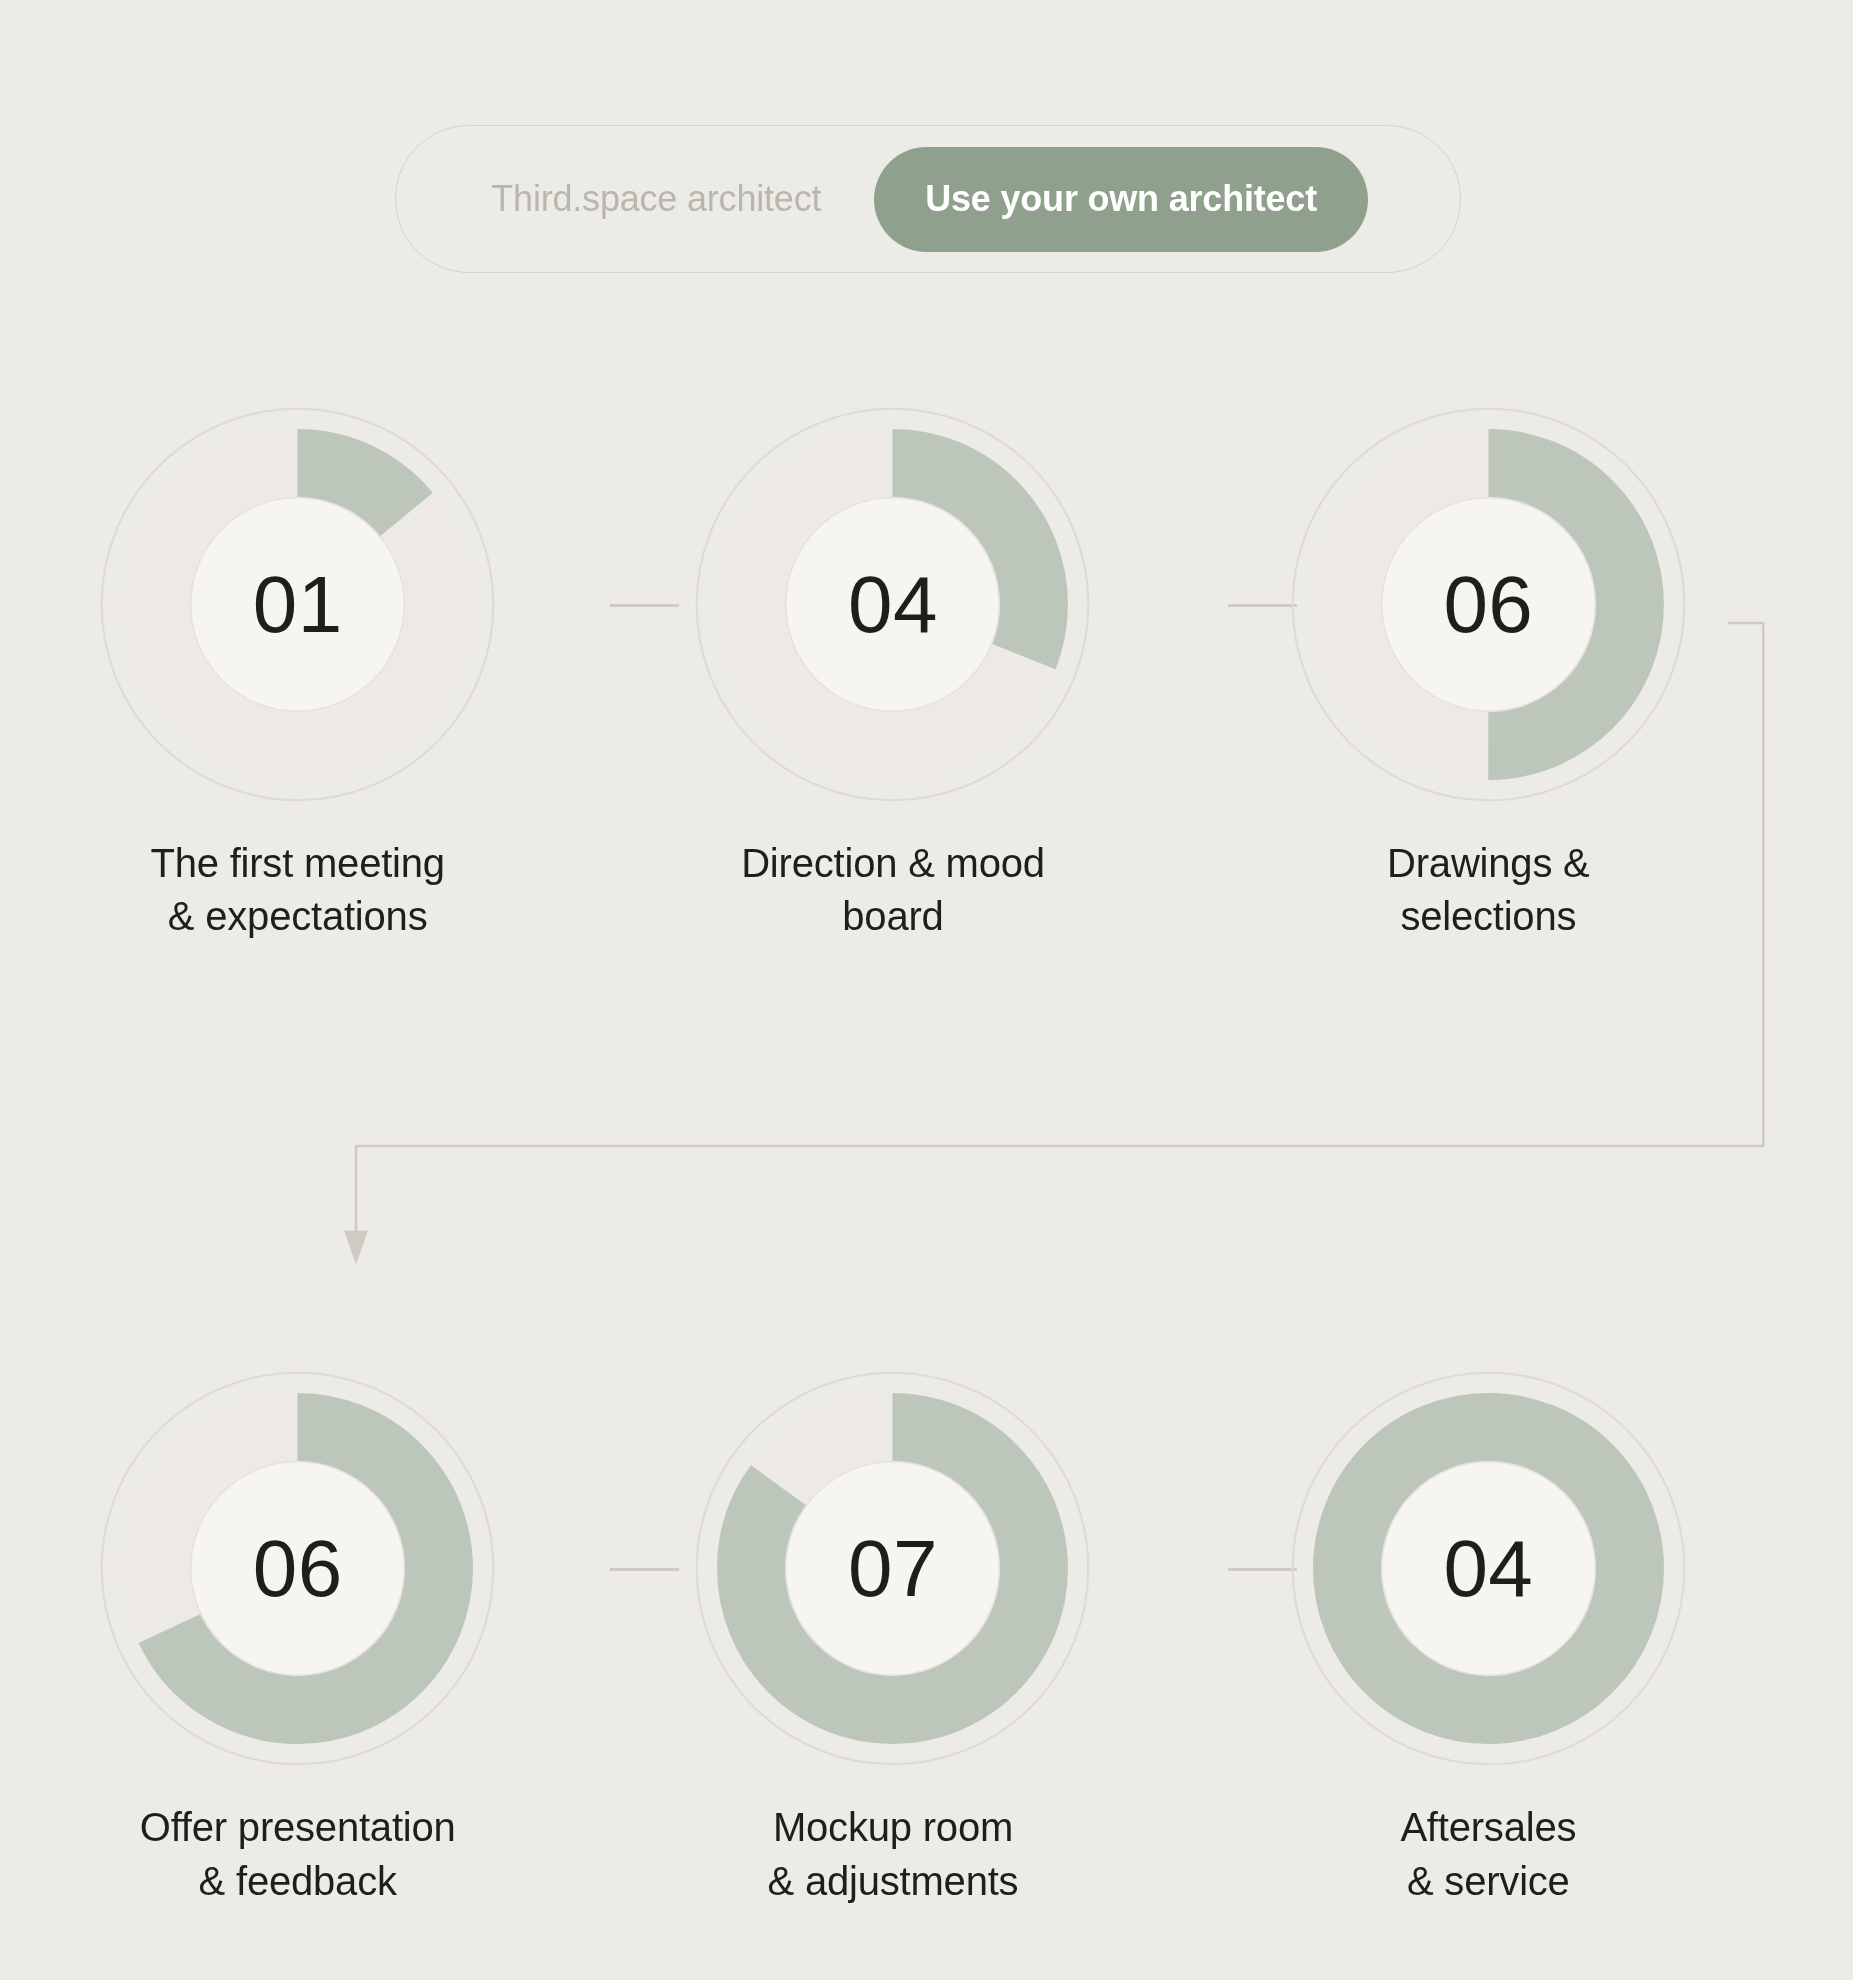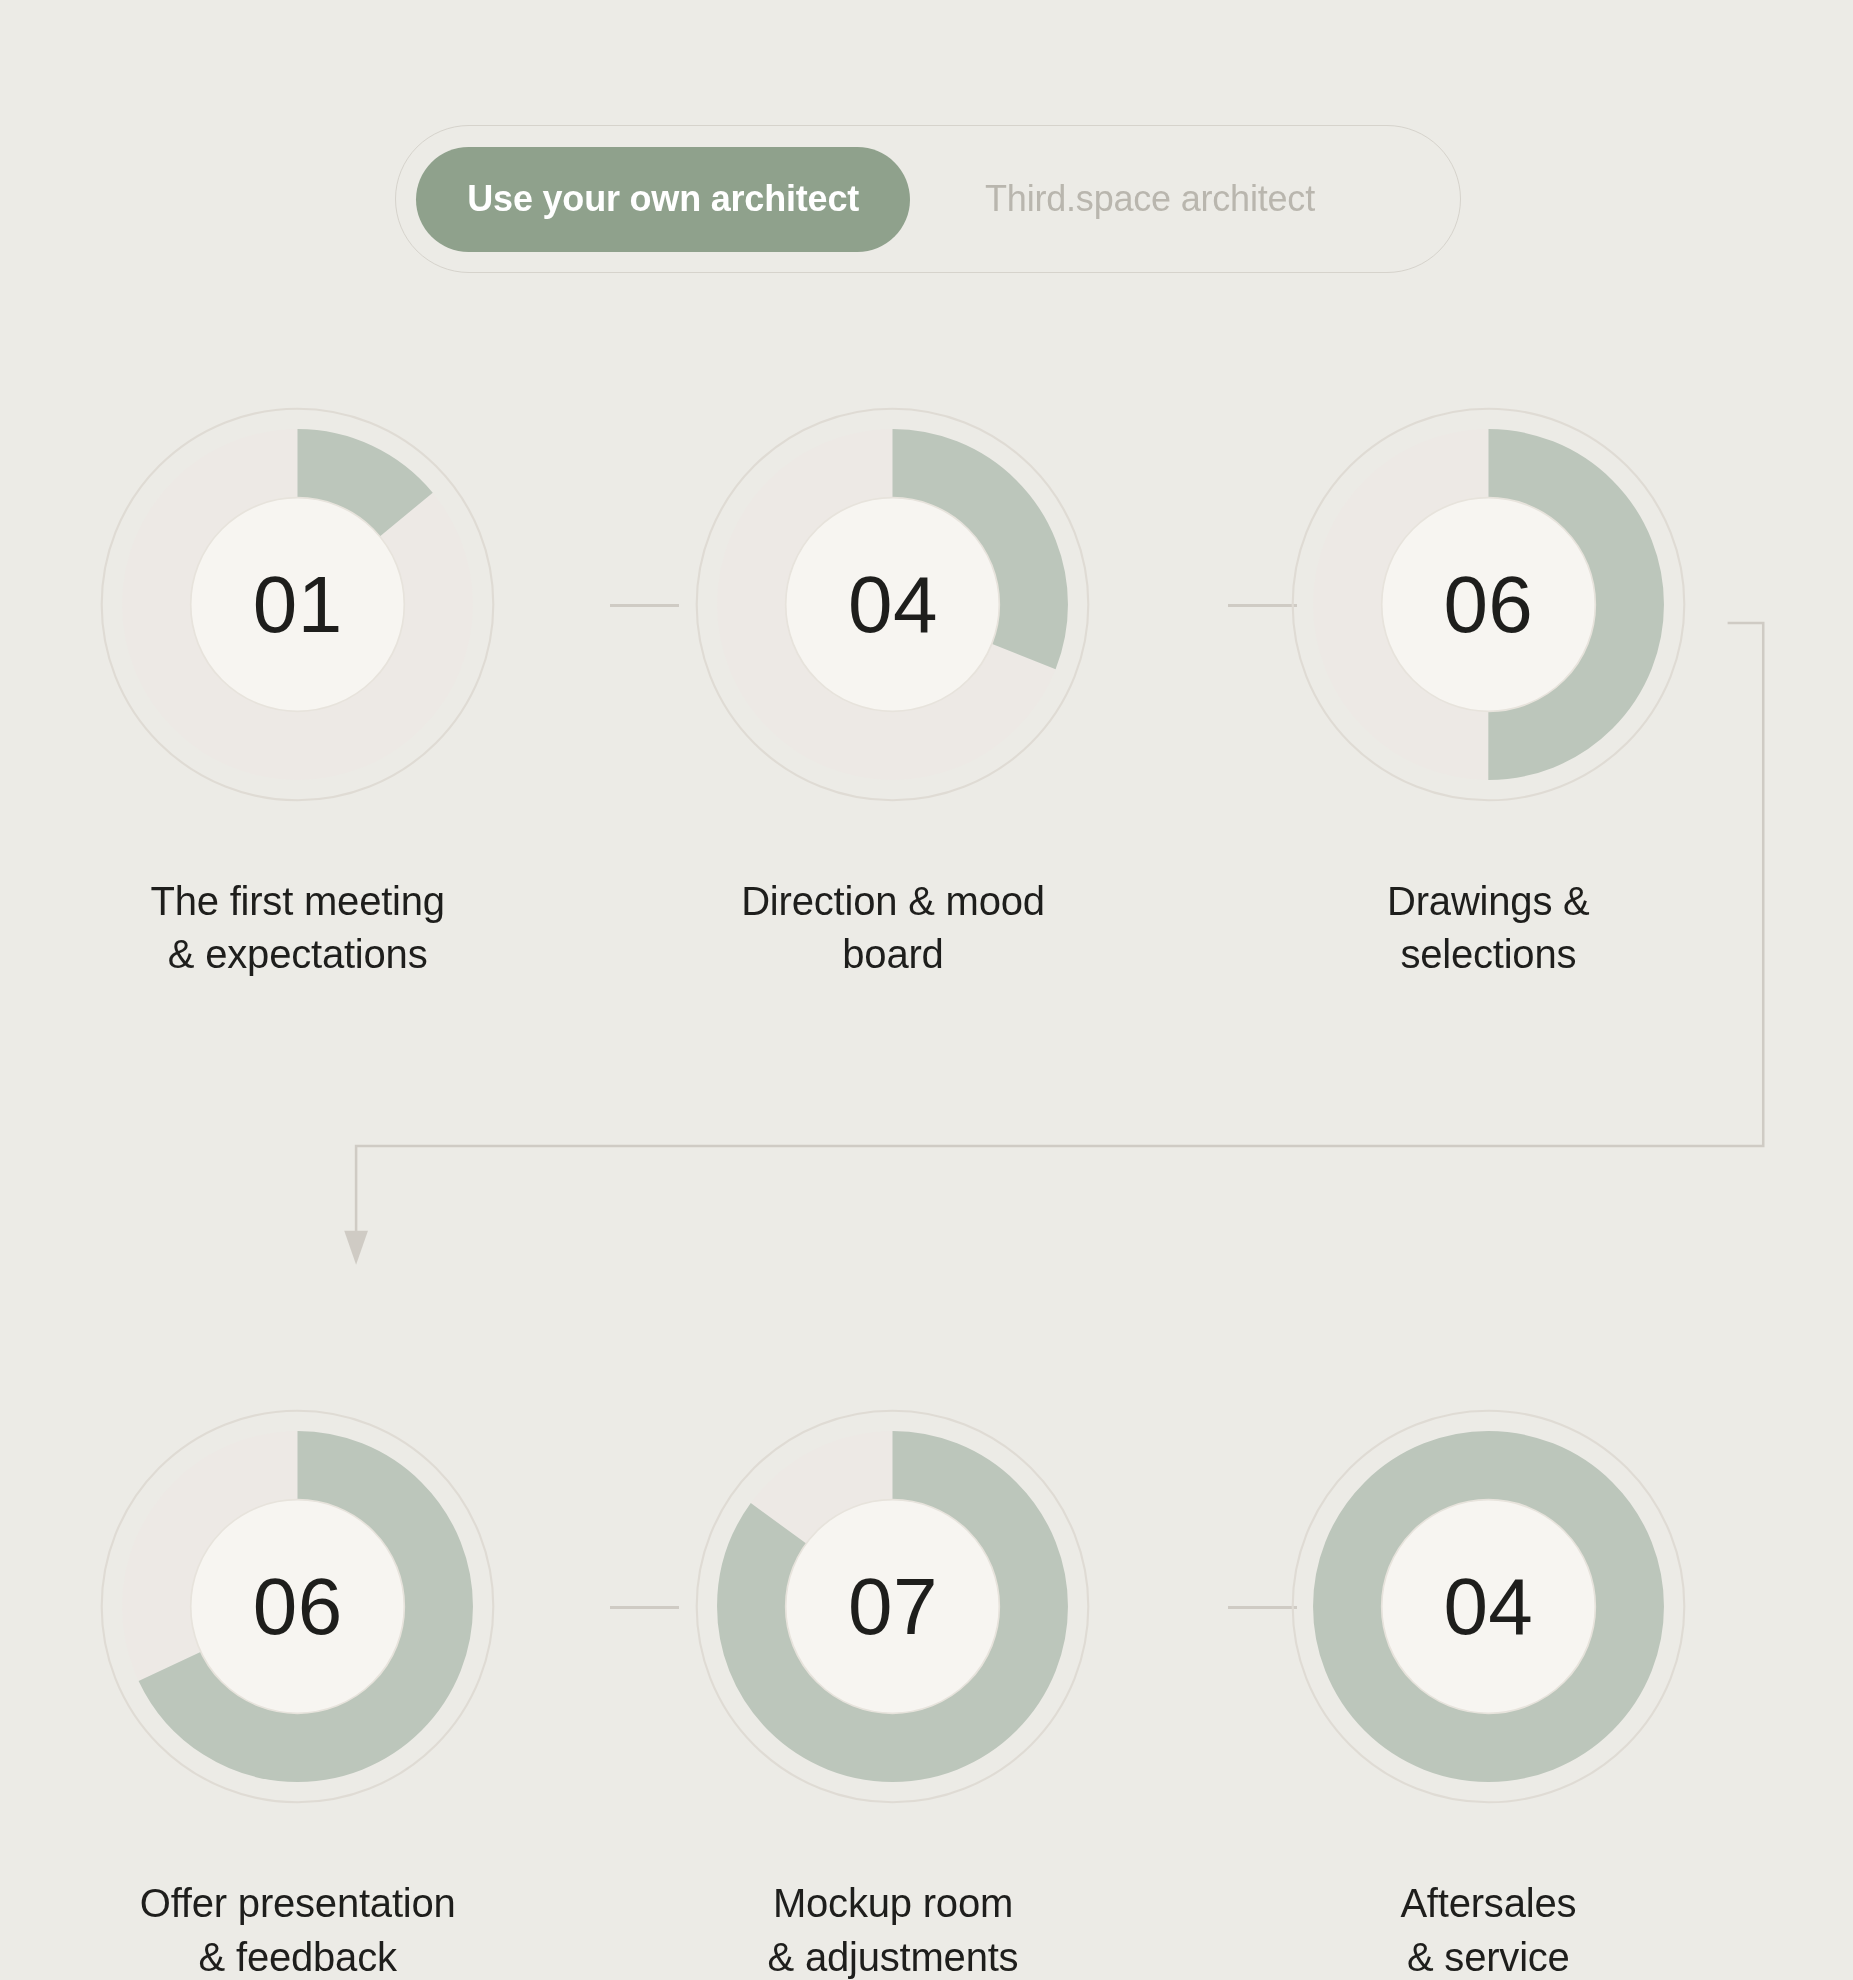--- a/index.html
+++ b/index.html
@@ -93,21 +93,21 @@
     display: flex;
     align-items: center;
     justify-content: center;
     font-size: 80px;
     font-weight: 400;
     color: #1E1E1C;
     letter-spacing: 0.4px;
   }
 
   .caption {
-    margin-top: 73px;
+    margin-top: 35px;
     text-align: center;
     font-size: 40px;
     line-height: 1.33;
     color: #1E1E1C;
     white-space: pre-line;
     letter-spacing: -0.2px;
   }
 
   
   .dash {
@@ -128,22 +128,22 @@
     width: 1854px; height: 1981px;
     pointer-events: none;
   }
 </style>
 </head>
 <body>
 
 <div id="page">
 
   <div class="toggle-wrap">
+    <div class="toggle-opt inactive">Third.space architect</div>
     <div class="toggle-opt active">Use your own architect</div>
-    <div class="toggle-opt inactive">Third.space architect</div>
   </div>
 
   <svg class="connector" viewBox="0 0 2187 2337" xmlns="http://www.w3.org/2000/svg">
     <path d="M 2038 735 L 2080 735 L 2080 1352 L 420 1352 L 420 1468" fill="none" stroke="#CFCBC4" stroke-width="3"></path>
     <path d="M 420 1492 L 406 1452 L 434 1452 Z" fill="#CFCBC4"></path>
   </svg>
 
   <div class="steps">
 
     <div class="row row-1">

